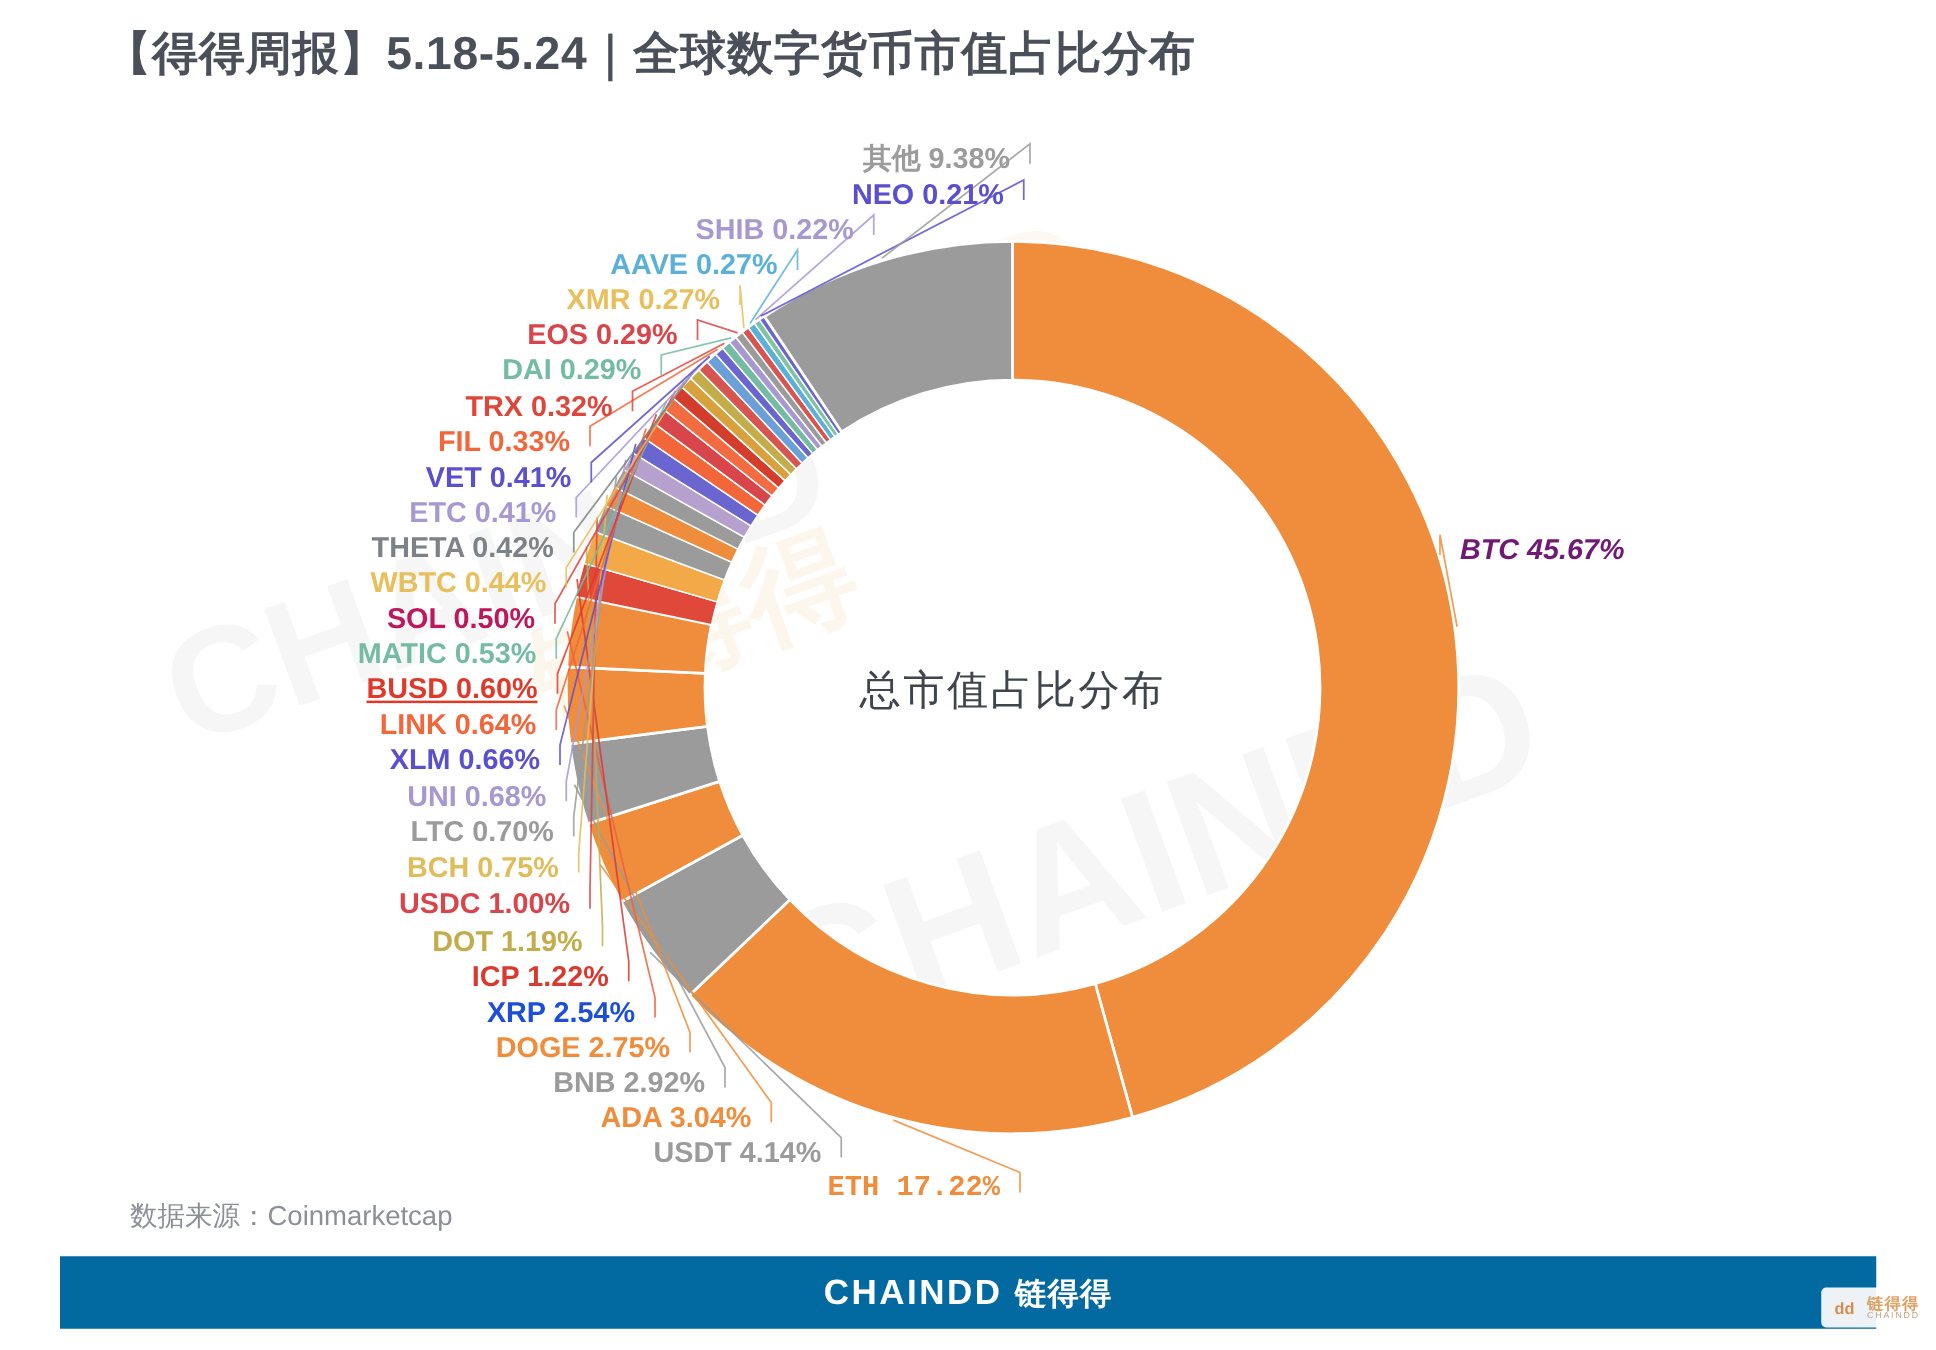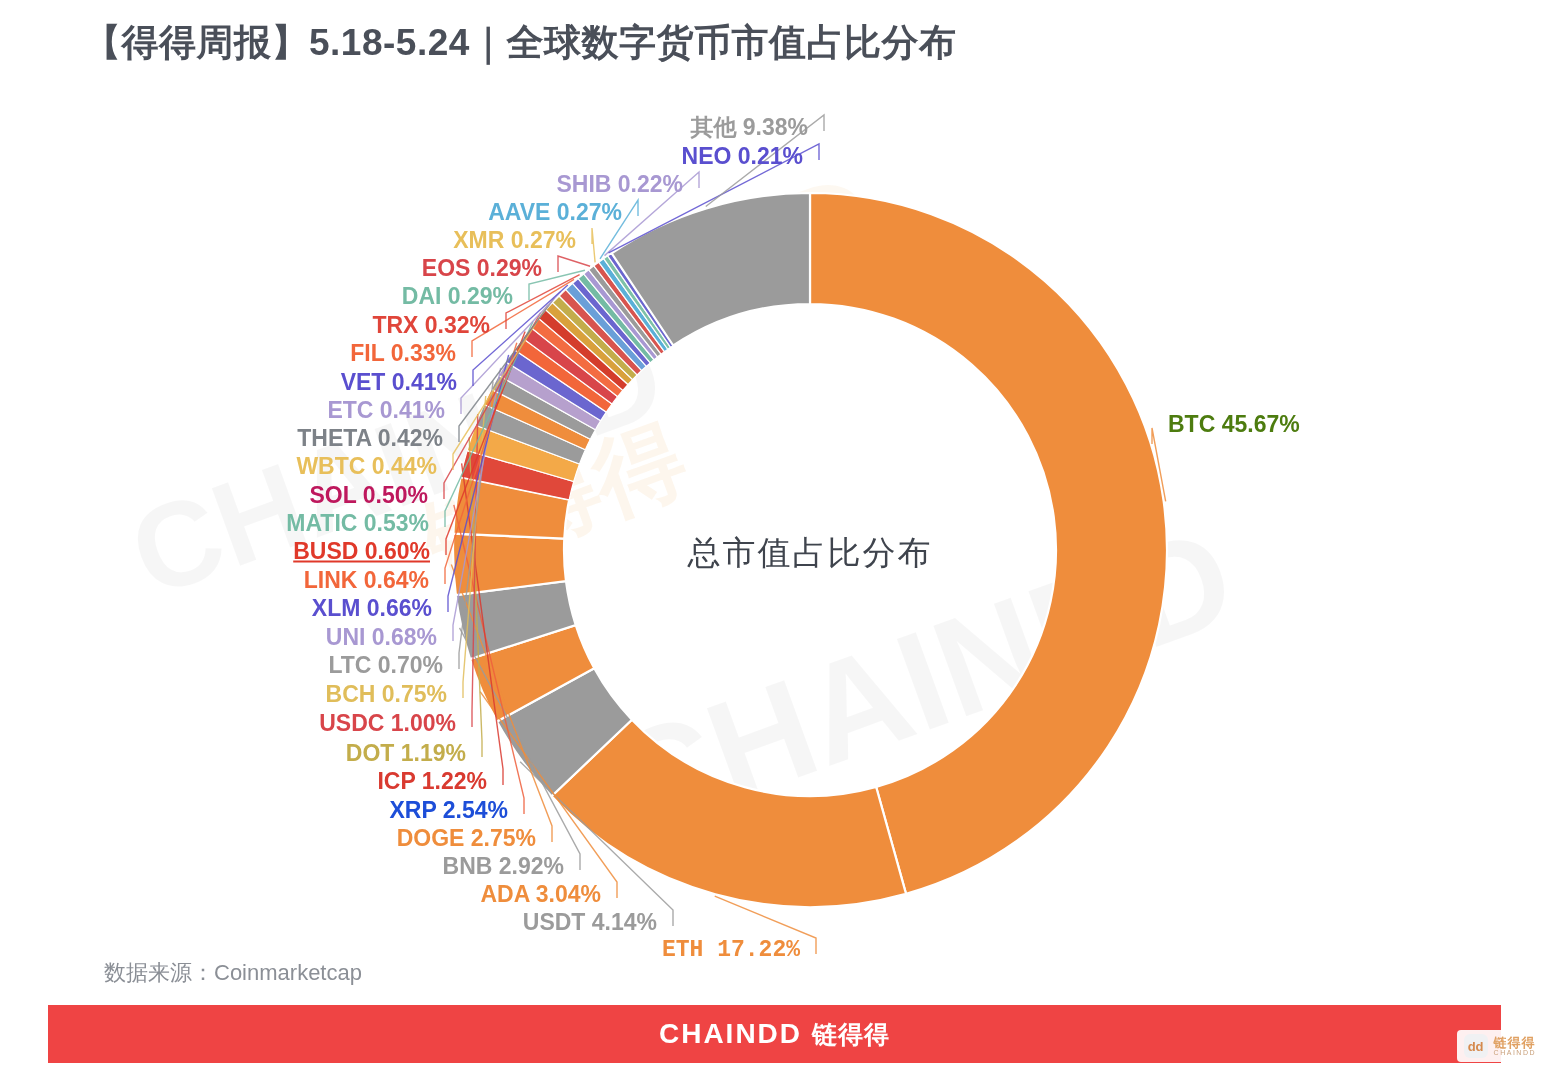--- a/index.html
+++ b/index.html
@@ -21,21 +21,21 @@
     transform:translate(-50%,-50%);
     font-size:33px;color:#3f444d;font-weight:500;
     white-space:nowrap;letter-spacing:2px;
   }
   #source-note{
     position:absolute;left:104px;top:958px;
     font-size:22px;color:#8b8f96;white-space:nowrap;
   }
   #footer-bar{
     position:absolute;left:48px;top:1005px;
-    width:1453px;height:58px;background:#ef4444;
+    width:1453px;height:58px;background:#0369a1;
     display:flex;align-items:center;justify-content:center;
   }
   #footer-logo{
     font-size:28px;font-weight:700;color:#ffffff;
     letter-spacing:2px;white-space:nowrap;
   }
   #footer-logo .cn{font-size:25px;margin-left:10px;letter-spacing:1px;}
   #corner-badge{
     position:absolute;right:6px;top:1030px;
     display:flex;align-items:center;gap:6px;
@@ -131,21 +131,21 @@
         <path d="M 584.9412446069051 270.30452878011937 L 529 284 L 529 300" fill="none" stroke="#74bba4" stroke-width="1.4" opacity=".85"></path>
         <path d="M 590.074203440716 266.2507374322103 L 558 256 L 558 272" fill="none" stroke="#d8454a" stroke-width="1.4" opacity=".85"></path>
         <path d="M 595.0994516357698 262.4260889566768 L 592 228 L 592 244" fill="none" stroke="#e8bf5a" stroke-width="1.4" opacity=".85"></path>
         <path d="M 600.0082233720461 258.8222986754729 L 638 200 L 638 216" fill="none" stroke="#5bb0d8" stroke-width="1.4" opacity=".85"></path>
         <path d="M 604.5148059990922 255.6246697727384 L 699 172 L 699 188" fill="none" stroke="#a898d2" stroke-width="1.4" opacity=".85"></path>
         <path d="M 608.5097045290306 252.8760177450809 L 819 144 L 819 160" fill="none" stroke="#5a4fcf" stroke-width="1.4" opacity=".85"></path>
         <path d="M 705.7439608478852 206.4717212509097 L 824 115 L 824 131" fill="none" stroke="#9b9b9b" stroke-width="1.4" opacity=".85"></path>
       </g>
   </svg>
   <div id="labels-layer">
-      <div class="lbl l" style="left: 1168px; top: 424px; color: #4d7c0f;">BTC 45.67%</div>
+      <div class="lbl l" style="left: 1168px; top: 440px; color: #701a75; font-style: italic;">BTC 45.67%</div>
       <div class="lbl r" style="left: 800px; top: 950px; color: rgb(239, 141, 60); font-family: Liberation Mono, monospace;">ETH 17.22%</div>
       <div class="lbl r" style="left: 657px; top: 922px; color: rgb(155, 155, 155);">USDT 4.14%</div>
       <div class="lbl r" style="left: 601px; top: 894px; color: rgb(239, 141, 60);">ADA 3.04%</div>
       <div class="lbl r" style="left: 564px; top: 866px; color: rgb(155, 155, 155);">BNB 2.92%</div>
       <div class="lbl r" style="left: 536px; top: 838px; color: rgb(239, 141, 60);">DOGE 2.75%</div>
       <div class="lbl r" style="left: 508px; top: 810px; color: #1d4ed8;">XRP 2.54%</div>
       <div class="lbl r" style="left: 487px; top: 781px; color: rgb(217, 58, 48);">ICP 1.22%</div>
       <div class="lbl r" style="left: 466px; top: 753px; color: rgb(195, 173, 75);">DOT 1.19%</div>
       <div class="lbl r" style="left: 456px; top: 723px; color: rgb(216, 69, 74);">USDC 1.00%</div>
       <div class="lbl r" style="left: 447px; top: 694px; color: rgb(224, 189, 90);">BCH 0.75%</div>

